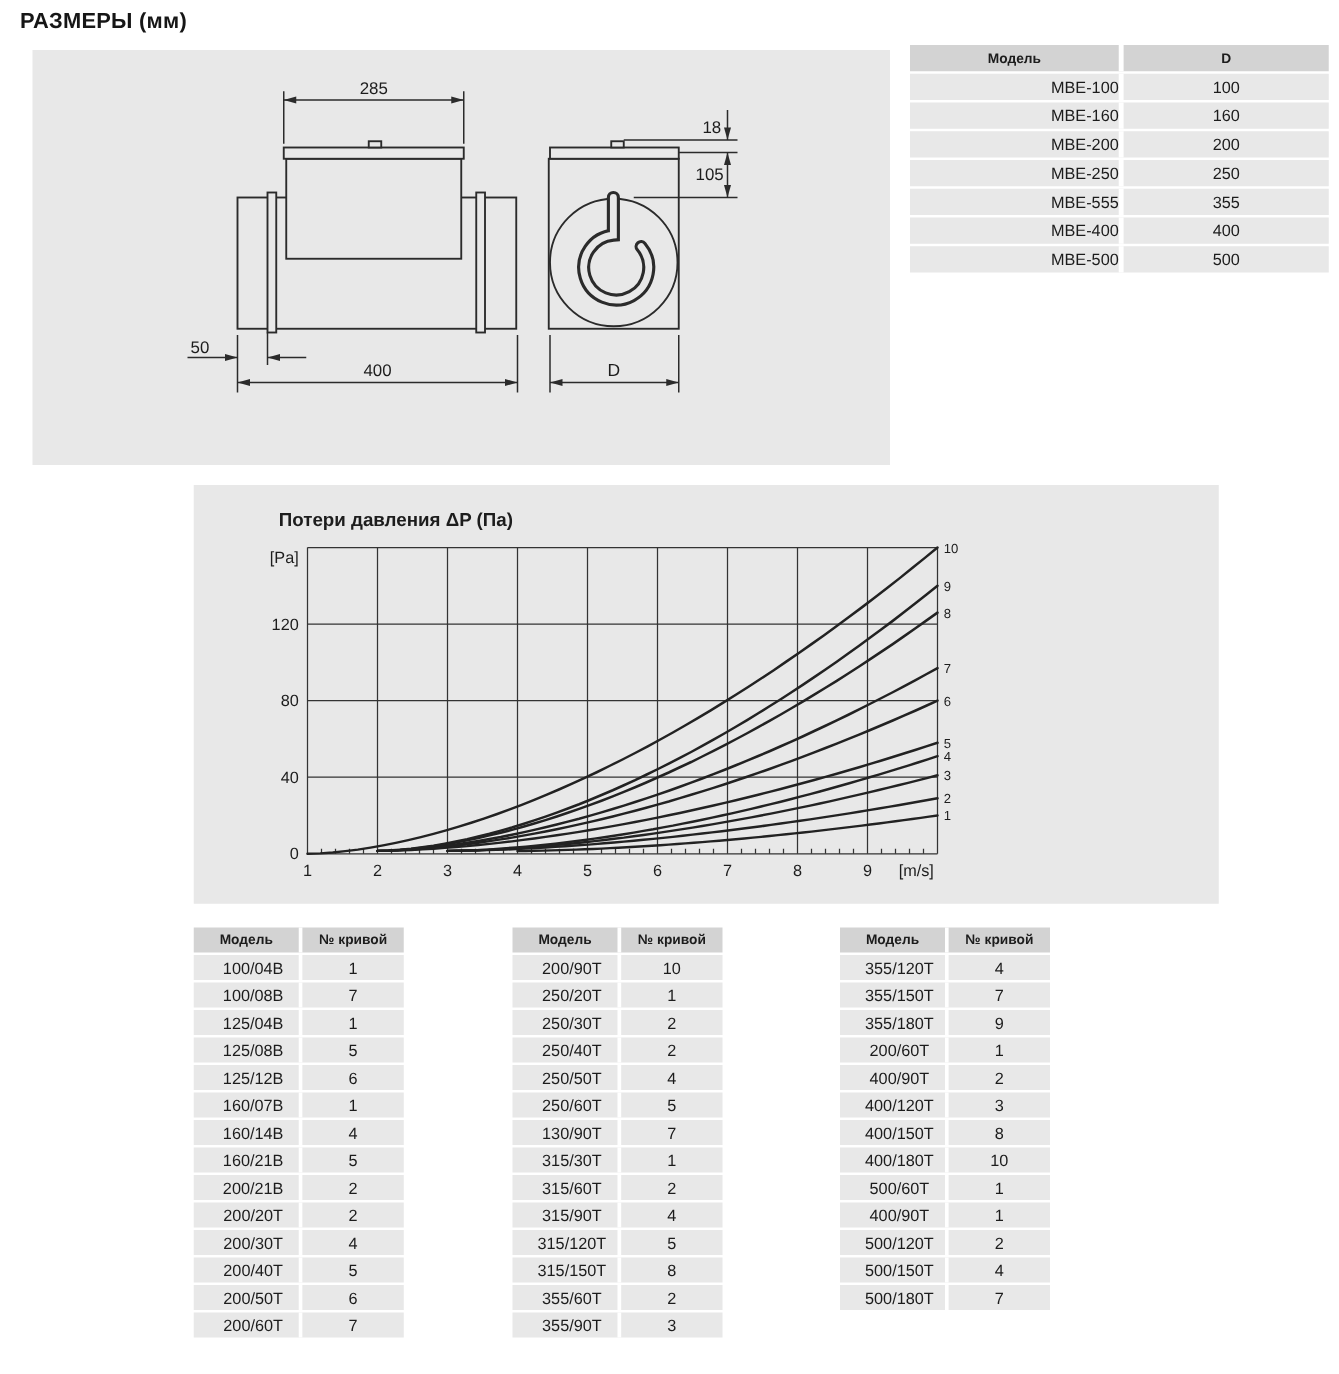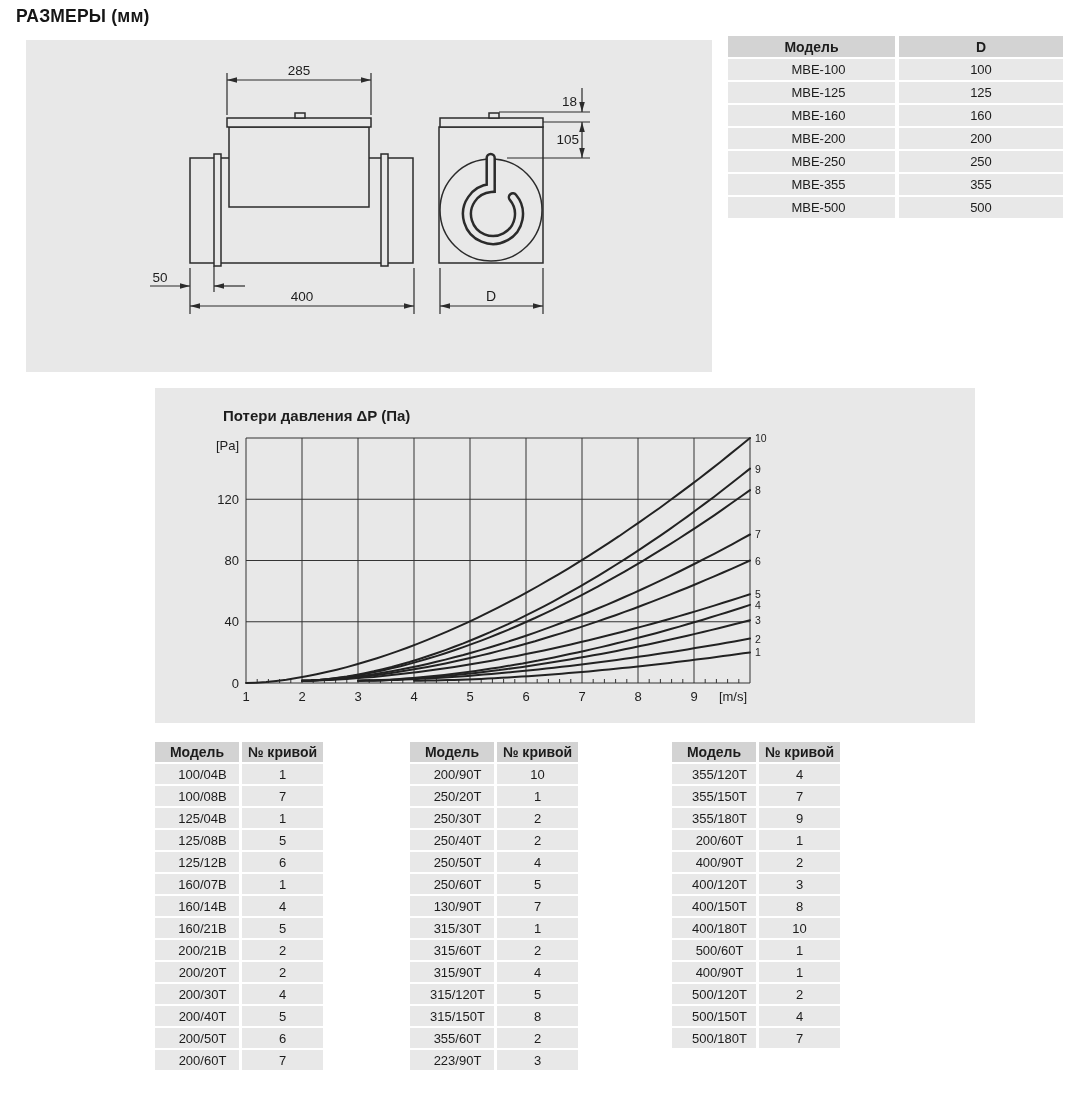--- a/index.html
+++ b/index.html
@@ -8,27 +8,27 @@
   .page-title{position:absolute;left:16px;top:6px;margin:0;font-size:17.5px;
               font-weight:bold;letter-spacing:.2px;color:#161616;}
   .panel{position:absolute;background:#e8e8e8;}
   .drawing-panel{left:14px;top:40px;width:686px;height:332px;margin-left:12px;}
   .chart-panel{left:155px;top:388px;width:820px;height:335px;}
   svg{display:block;}
   svg text{font-family:"Liberation Sans",sans-serif;fill:#1d1d1d;}
 
   table.data-table{position:absolute;border-collapse:separate;border-spacing:0 2px;
                    table-layout:fixed;}
-  table.data-table th{background:#d3d3d3;font-weight:bold;font-size:14px;
+  table.data-table th{background:#d3d3d3;font-weight:bold;font-size:11px;
                       text-align:center;padding:0;margin-top:24px;}
   table.data-table td{background:#e8e8e8;font-size:13px;padding:0;}
   table.wide{left:728px;top:34px;width:335px;}
   table.wide th,table.wide td{height:21px;}
   table.wide .first{width:167px;border-right:4px solid #fff;}
-  table.wide td.c-model{text-align:center;padding-left:14px;}
+  table.wide td.c-model{text-align:right;padding-left:14px;}
   table.small{width:168px;top:740px;}
   table.small th,table.small td{height:20px;}
   table.small .first{width:84px;border-right:3px solid #fff;}
   table.small td.c-model{text-align:center;padding-left:11px;}
   td.c-num{text-align:center;}
   #curve-table-0{left:155px;} #curve-table-1{left:410px;} #curve-table-2{left:672px;}
 </style>
 </head>
 <body>
 
@@ -109,38 +109,38 @@
           <th class="first">Модель</th>
           <th>D</th>
         </tr>
       </thead>
       <tbody>
         <tr>
           <td class="c-model first">МВЕ-100</td>
           <td class="c-num">100</td>
         </tr>
         <tr>
-          <td class="c-model first">МВЕ-125</td>
-          <td class="c-num">125</td>
-        </tr>
-        <tr>
           <td class="c-model first">МВЕ-160</td>
           <td class="c-num">160</td>
         </tr>
         <tr>
           <td class="c-model first">МВЕ-200</td>
           <td class="c-num">200</td>
         </tr>
         <tr>
           <td class="c-model first">МВЕ-250</td>
           <td class="c-num">250</td>
         </tr>
         <tr>
-          <td class="c-model first">МВЕ-355</td>
+          <td class="c-model first">МВЕ-555</td>
           <td class="c-num">355</td>
+        </tr>
+        <tr>
+          <td class="c-model first">МВЕ-400</td>
+          <td class="c-num">400</td>
         </tr>
         <tr>
           <td class="c-model first">МВЕ-500</td>
           <td class="c-num">500</td>
         </tr>
       </tbody>
     </table>
 
   <div class="panel chart-panel">
     <svg id="chart-svg" width="690" height="335" viewBox="0 0 690 335">
@@ -354,21 +354,21 @@
         </tr>
         <tr>
           <td class="c-model first">315/150T</td>
           <td class="c-num">8</td>
         </tr>
         <tr>
           <td class="c-model first">355/60T</td>
           <td class="c-num">2</td>
         </tr>
         <tr>
-          <td class="c-model first">223/90T</td>
+          <td class="c-model first">355/90T</td>
           <td class="c-num">3</td>
         </tr>
       </tbody>
     </table>
   <table class="data-table small" id="curve-table-2" data-table="curve_tables.2">
       <thead>
         <tr>
           <th class="first">Модель</th>
           <th>№ кривой</th>
         </tr>

